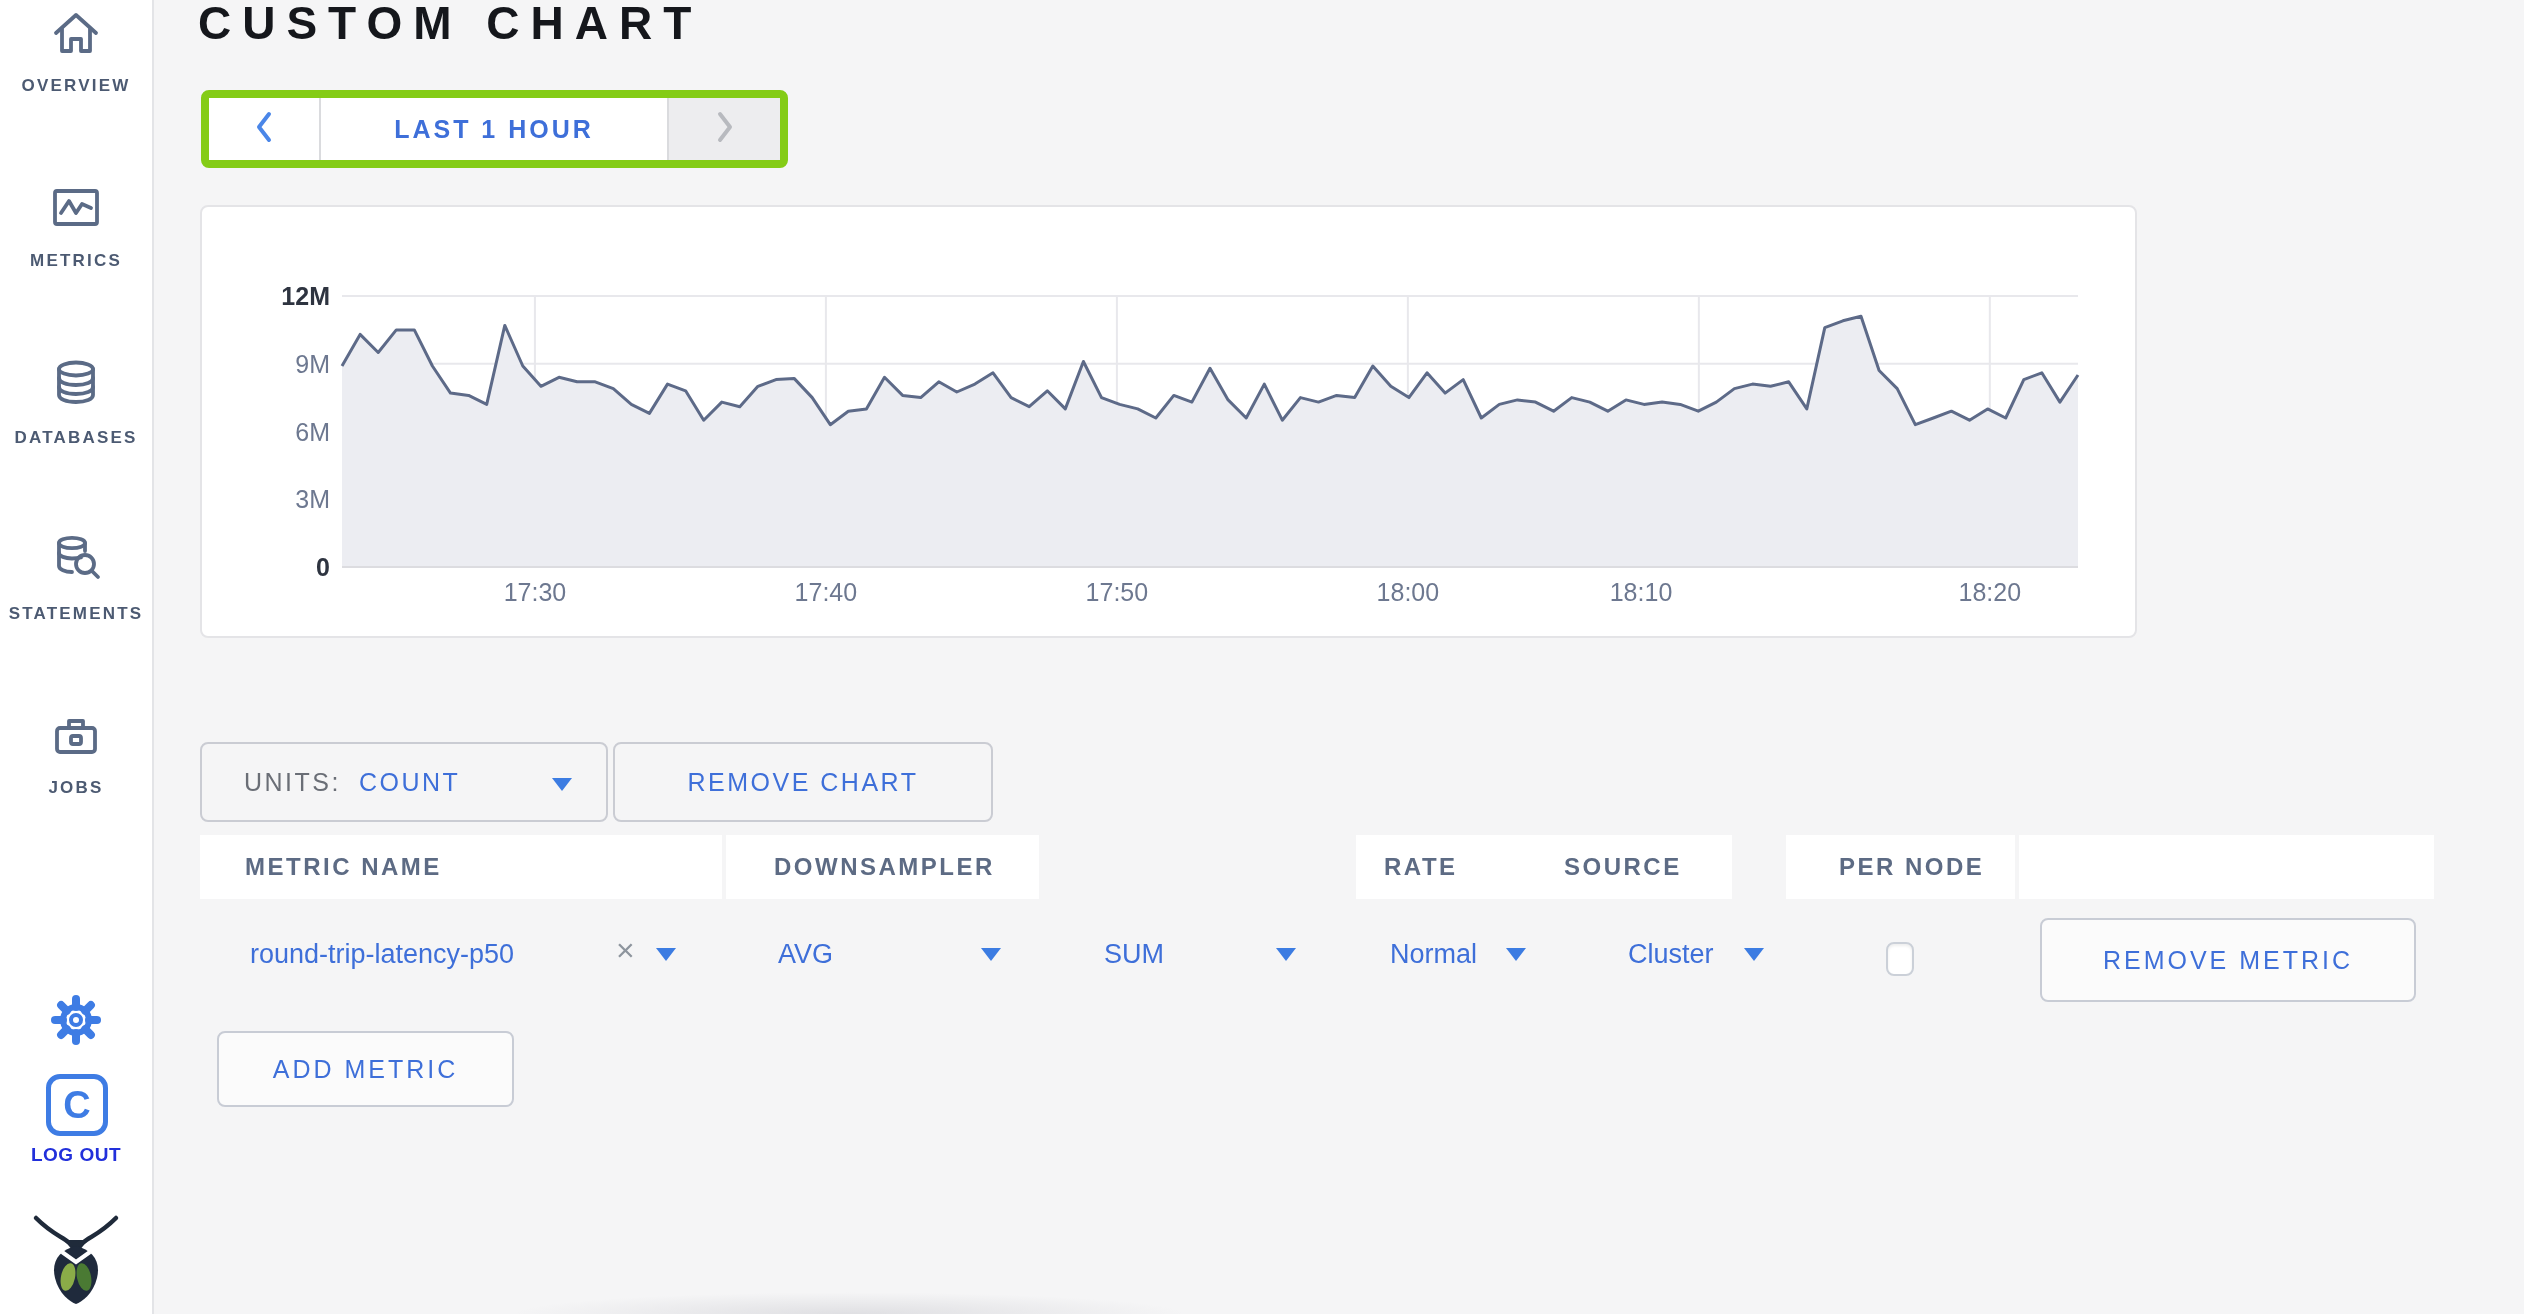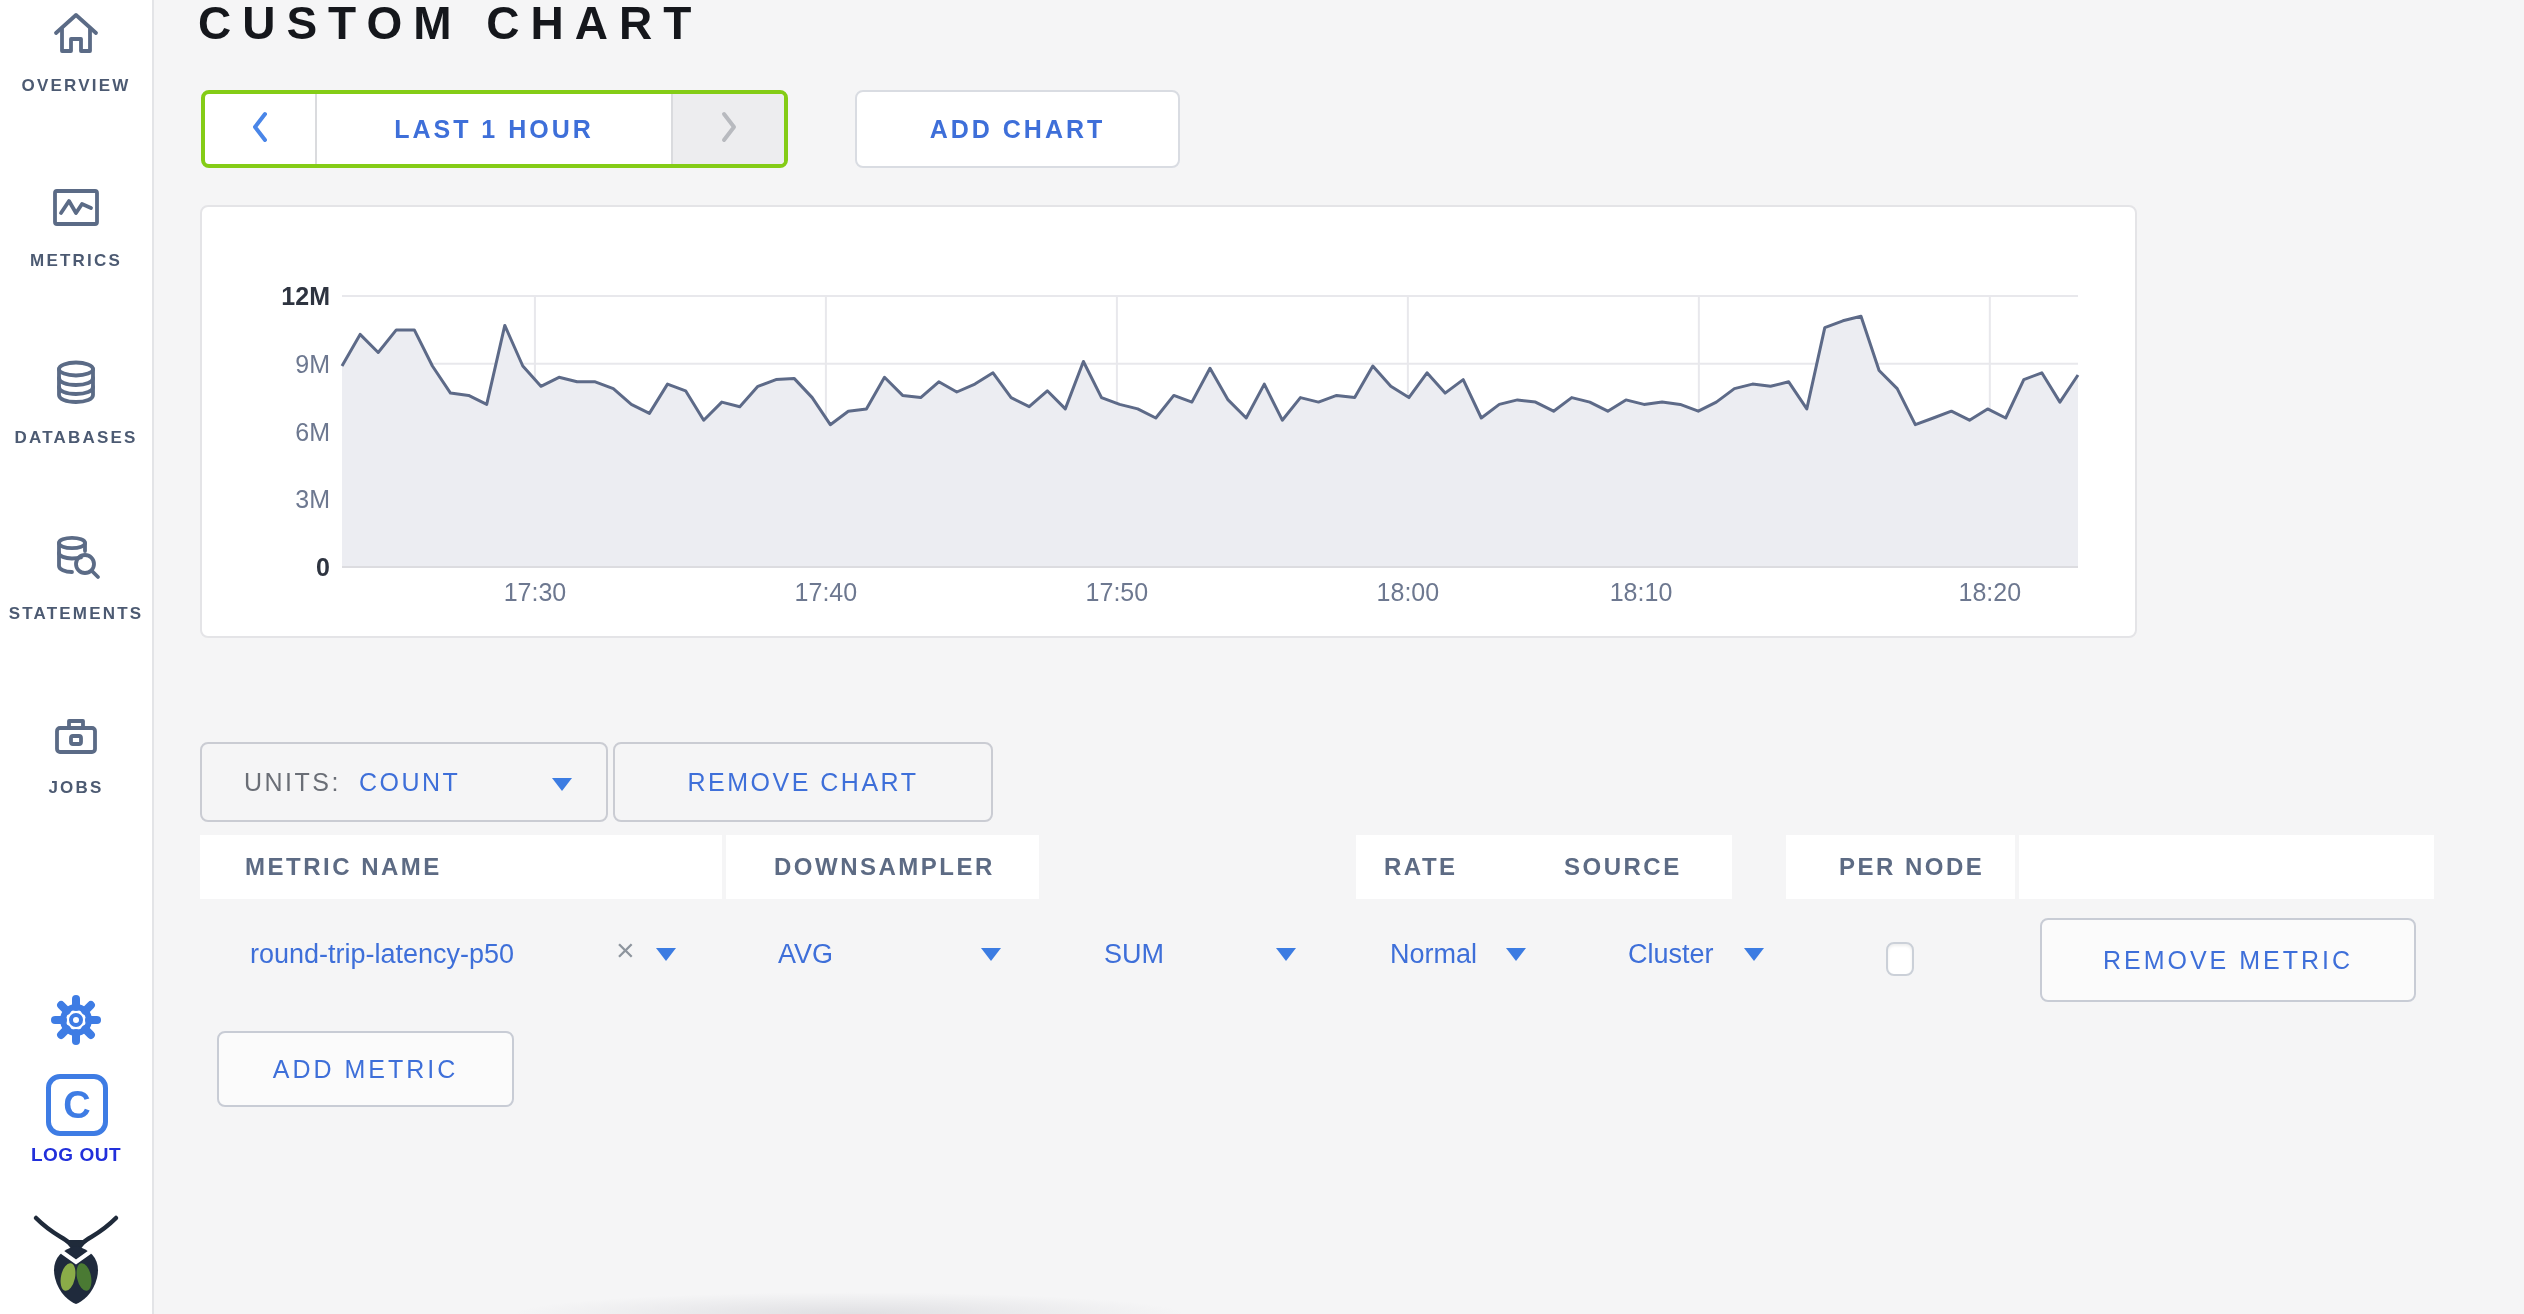--- a/index.html
+++ b/index.html
@@ -14,21 +14,21 @@
   .nav-icon{display:inline-block;}
   .nav-label{position:absolute;left:0;width:152px;text-align:center;font-size:17px;font-weight:700;
     letter-spacing:2.2px;color:#4c5a72;}
   .logout-label{position:absolute;left:0;width:152px;text-align:center;font-size:19px;font-weight:700;
     letter-spacing:0.5px;color:#2230db;cursor:pointer;}
   .c-badge{position:absolute;left:46px;top:1074px;width:52px;height:52px;border:5px solid #3e7ce4;border-radius:14px;
     color:#3e7ce4;font-size:38px;font-weight:700;text-align:center;line-height:52px;cursor:pointer;background:#fff;}
   
   .page-title{position:absolute;left:198px;top:-6px;font-size:46px;font-weight:700;letter-spacing:11px;color:#15171c;line-height:58px;}
   .time-control{position:absolute;left:201px;top:90px;width:587px;height:78px;background:#ffffff;
-    border:4px solid #84cc16;border-radius:8px;display:flex;box-sizing:border-box;overflow:hidden;}
+    border:8px solid #84cc16;border-radius:8px;display:flex;box-sizing:border-box;overflow:hidden;}
   .time-back{width:110px;display:flex;align-items:center;justify-content:center;border-right:2px solid #dadbde;cursor:pointer;}
   .time-label{flex:1;display:flex;align-items:center;justify-content:center;font-size:25px;font-weight:600;
     letter-spacing:3px;color:#3e6fd9;cursor:pointer;}
   .time-fwd{width:111px;display:flex;align-items:center;justify-content:center;border-left:2px solid #dadbde;background:#ededef;cursor:default;}
   .btn{position:absolute;box-sizing:border-box;border-radius:8px;display:flex;align-items:center;justify-content:center;
     font-size:25px;font-weight:600;letter-spacing:3px;color:#3e6fd9;cursor:pointer;}
   .btn-white{background:#ffffff;border:2px solid #d9dce2;}
   .btn-ghost{background:rgba(255,255,255,0.55);border:2px solid #c8ccd5;}
   
   .chart-card{position:absolute;left:200px;top:205px;width:1937px;height:433px;background:#ffffff;
@@ -171,21 +171,20 @@
     <div class="time-label">LAST 1 HOUR</div>
     <div class="time-fwd">
       <span>
         <svg width="28" height="44" viewBox="0 0 28 44">
             <path d="M9 9 L19 22 L9 35" stroke="#b8babf" stroke-width="4" fill="none" stroke-linecap="round" stroke-linejoin="round"></path>
           </svg>
       </span>
     </div>
   </div>
 
-  <div class="btn btn-white" style="left:855px;top:90px;width:325px;height:78px;">ADD CHART</div>
 
   <div class="chart-card">
     <div id="y-labels">
         <div class="y-tick-label strong" style="left: 8px; top: 360px;">0</div>
         <div class="y-tick-label" style="left: 8px; top: 292.25px;">3M</div>
         <div class="y-tick-label" style="left: 8px; top: 224.5px;">6M</div>
         <div class="y-tick-label" style="left: 8px; top: 156.75px;">9M</div>
         <div class="y-tick-label strong" style="left: 8px; top: 89px;">12M</div>
       </div>
     <div class="plot-wrap">

